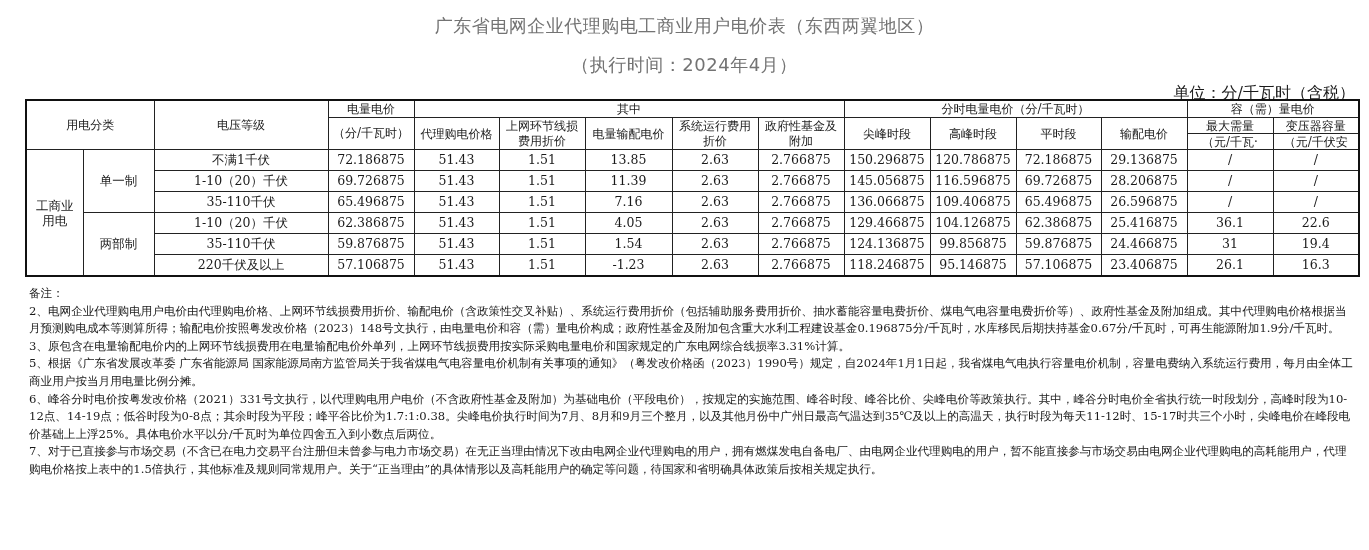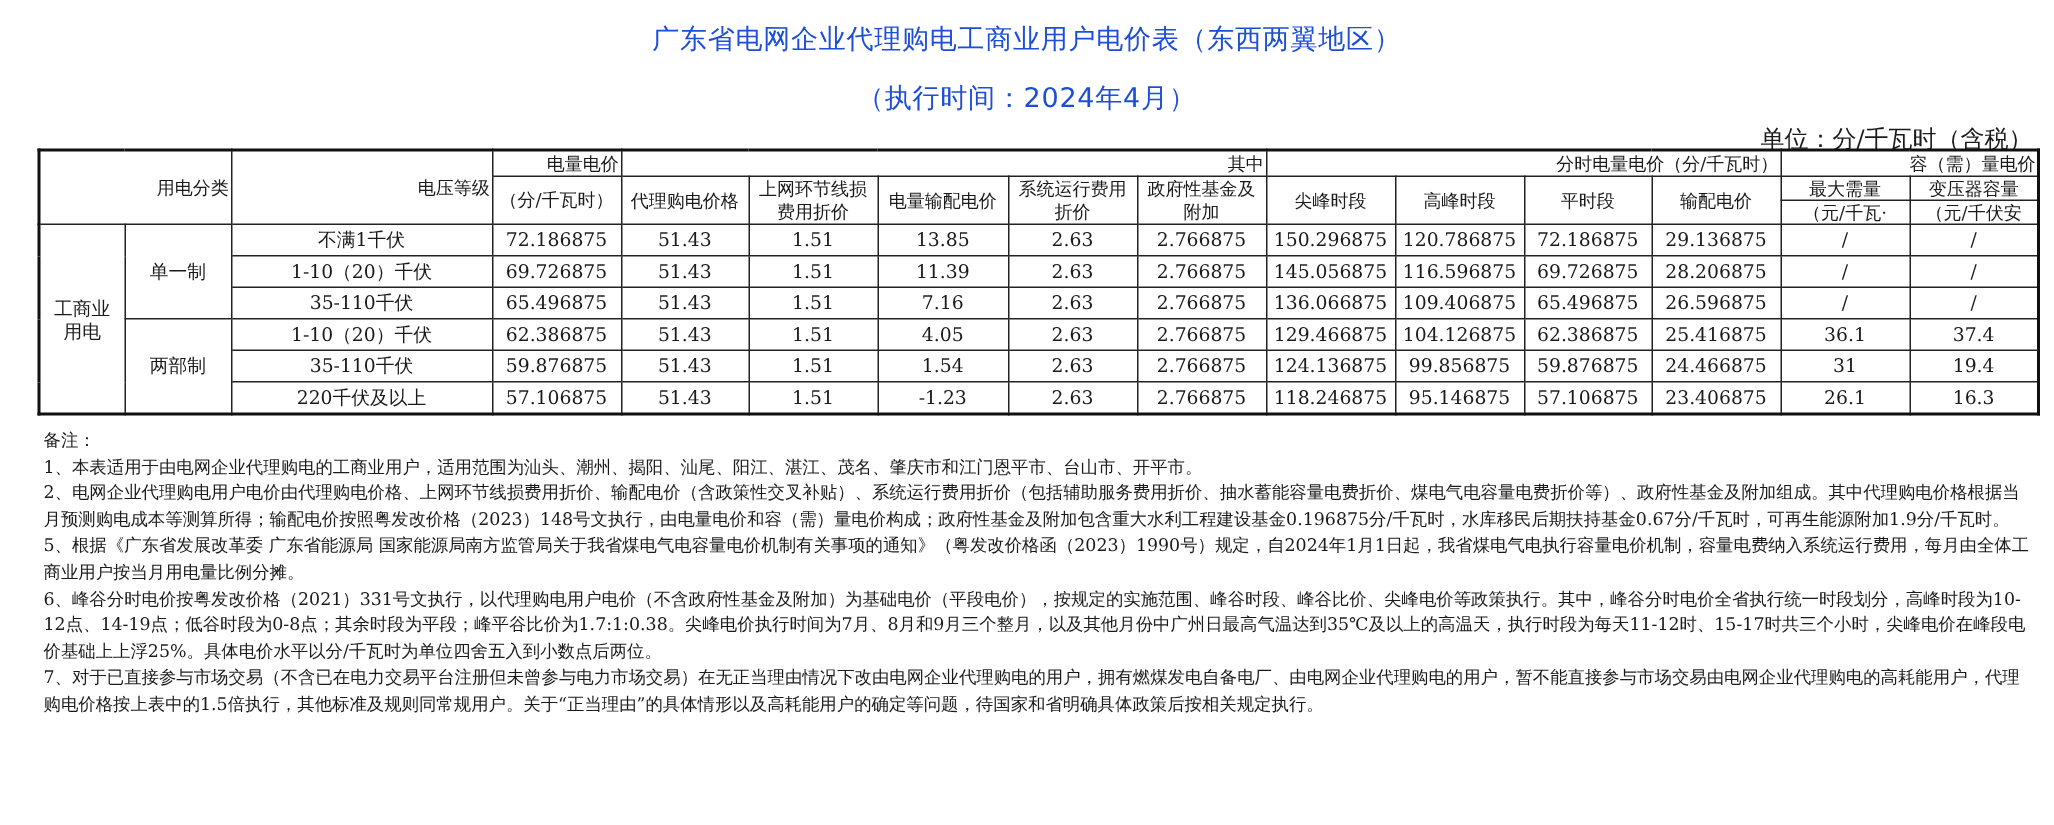--- a/index.html
+++ b/index.html
@@ -1,28 +1,28 @@
 <!DOCTYPE html>
 <html><head>
 <meta charset="utf-8">
 <style>
   html, body { margin: 0; padding: 0; background: #ffffff; }
   body { width: 1369px; height: 550px; position: relative; overflow: hidden;
          font-family: "DejaVu Serif", "Liberation Serif", serif; color: #1a1a1a; }
   .title { position: absolute; left: 0; width: 1369px; text-align: center;
-           font-family: "DejaVu Sans", "Liberation Sans", sans-serif; font-size: 18px; color: #1d4ed8; letter-spacing: 0.5px; }
+           font-family: "DejaVu Sans", "Liberation Sans", sans-serif; font-size: 18px; color: #737373; letter-spacing: 0.5px; }
   .t1 { top: 14px; }
   .t2 { top: 53px; }
   .unit { position: absolute; top: 83px; right: 14px; font-size: 16px; }
   table.grid { position: absolute; left: 25px; top: 99px; border-collapse: collapse; table-layout: fixed; }
   table.grid td { border: 1px solid #222; text-align: center; vertical-align: middle;
                   font-size: 12px; padding: 0 1px; line-height: 14px; overflow: hidden; white-space: nowrap; }
   table.grid { border: 2px solid #111; }
   table.grid td.wrap { white-space: normal; line-height: 15px; }
-  tr.h1 td { height: 16px; text-align: right; }
+  tr.h1 td { height: 16px; }
   tr.h2a td { height: 15px; }
   tr.h2b td { height: 15px; margin-top: 24px; }
   tr.dr td { height: 20px; font-size: 12.5px; }
   .thick-top td { border-top: 2px solid #111; }
   .notes { position: absolute; left: 29px; top: 285px; width: 1325px; font-size: 11.6px; line-height: 17.6px; }
   .notes p { margin: 0; }
 </style>
 </head>
 <body>
 
@@ -132,21 +132,21 @@
     <td>51.43</td>
     <td>1.51</td>
     <td>4.05</td>
     <td>2.63</td>
     <td>2.766875</td>
     <td>129.466875</td>
     <td>104.126875</td>
     <td>62.386875</td>
     <td>25.416875</td>
     <td>36.1</td>
-    <td>37.4</td>
+    <td>22.6</td>
   </tr>
   <tr class="dr">
     <td>35-110千伏</td>
     <td>59.876875</td>
     <td>51.43</td>
     <td>1.51</td>
     <td>1.54</td>
     <td>2.63</td>
     <td>2.766875</td>
     <td>124.136875</td>
@@ -169,18 +169,18 @@
     <td>57.106875</td>
     <td>23.406875</td>
     <td>26.1</td>
     <td>16.3</td>
   </tr>
 </tbody>
   </table>
 
 <div class="notes">
   <p>备注：</p>
-  <p>1、本表适用于由电网企业代理购电的工商业用户，适用范围为汕头、潮州、揭阳、汕尾、阳江、湛江、茂名、肇庆市和江门恩平市、台山市、开平市。</p>
   <p>2、电网企业代理购电用户电价由代理购电价格、上网环节线损费用折价、输配电价（含政策性交叉补贴）、系统运行费用折价（包括辅助服务费用折价、抽水蓄能容量电费折价、煤电气电容量电费折价等）、政府性基金及附加组成。其中代理购电价格根据当月预测购电成本等测算所得；输配电价按照粤发改价格（2023）148号文执行，由电量电价和容（需）量电价构成；政府性基金及附加包含重大水利工程建设基金0.196875分/千瓦时，水库移民后期扶持基金0.67分/千瓦时，可再生能源附加1.9分/千瓦时。</p>
+  <p>3、原包含在电量输配电价内的上网环节线损费用在电量输配电价外单列，上网环节线损费用按实际采购电量电价和国家规定的广东电网综合线损率3.31%计算。</p>
   <p>5、根据《广东省发展改革委 广东省能源局 国家能源局南方监管局关于我省煤电气电容量电价机制有关事项的通知》（粤发改价格函（2023）1990号）规定，自2024年1月1日起，我省煤电气电执行容量电价机制，容量电费纳入系统运行费用，每月由全体工商业用户按当月用电量比例分摊。</p>
   <p>6、峰谷分时电价按粤发改价格（2021）331号文执行，以代理购电用户电价（不含政府性基金及附加）为基础电价（平段电价），按规定的实施范围、峰谷时段、峰谷比价、尖峰电价等政策执行。其中，峰谷分时电价全省执行统一时段划分，高峰时段为10-12点、14-19点；低谷时段为0-8点；其余时段为平段；峰平谷比价为1.7:1:0.38。尖峰电价执行时间为7月、8月和9月三个整月，以及其他月份中广州日最高气温达到35℃及以上的高温天，执行时段为每天11-12时、15-17时共三个小时，尖峰电价在峰段电价基础上上浮25%。具体电价水平以分/千瓦时为单位四舍五入到小数点后两位。</p>
   <p>7、对于已直接参与市场交易（不含已在电力交易平台注册但未曾参与电力市场交易）在无正当理由情况下改由电网企业代理购电的用户，拥有燃煤发电自备电厂、由电网企业代理购电的用户，暂不能直接参与市场交易由电网企业代理购电的高耗能用户，代理购电价格按上表中的1.5倍执行，其他标准及规则同常规用户。关于“正当理由”的具体情形以及高耗能用户的确定等问题，待国家和省明确具体政策后按相关规定执行。</p>
 </div>
 
 </body></html>

